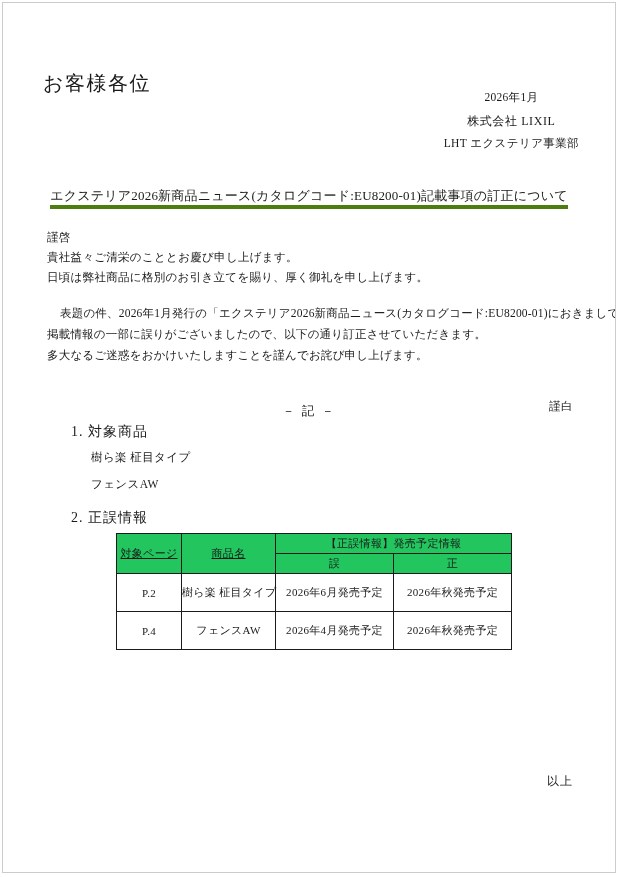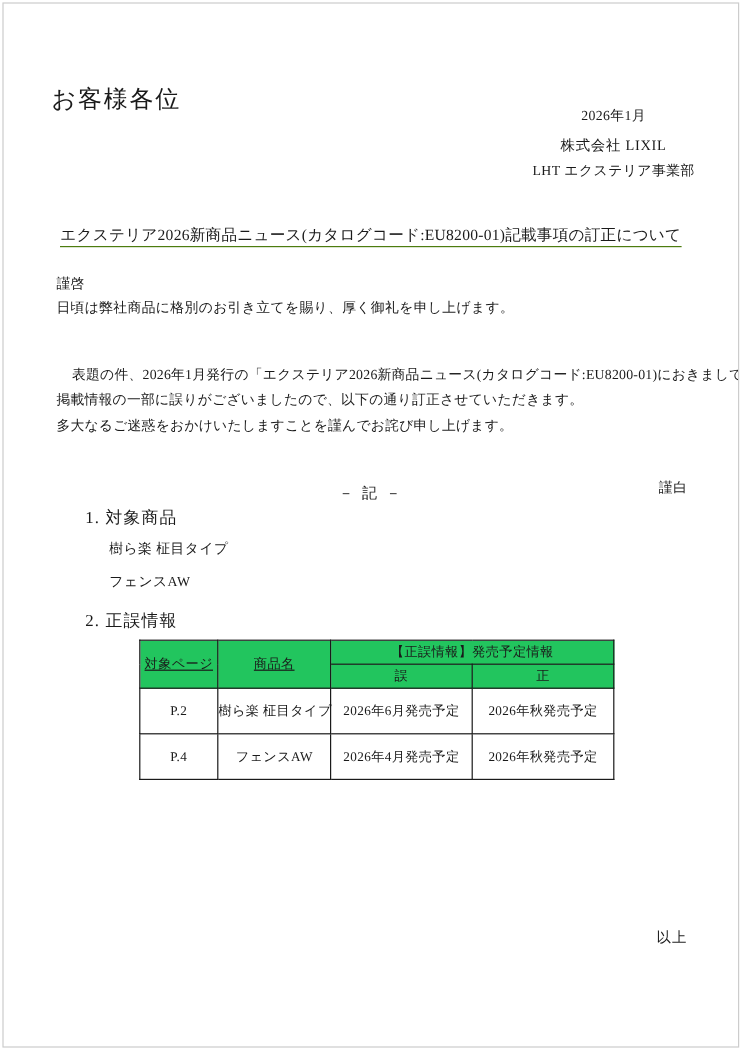--- a/index.html
+++ b/index.html
@@ -66,21 +66,21 @@
     position: absolute;
     left: 0;
     top: 184px;
     width: 612px;
     text-align: center;
     font-size: 13px;
     letter-spacing: 0.2px;
     white-space: nowrap;
   }
   .doc-title span {
-    border-bottom: 1px solid #4d7c0f;
+    border-bottom: 4px solid #4d7c0f;
     padding-bottom: 2px;
   }
 
   
   .salutation {
     position: absolute;
     left: 44px;
     top: 224px;
     font-size: 11.5px;
     line-height: 20px;
@@ -195,20 +195,21 @@
       <div class="issuer-line company">株式会社 LIXIL</div>
       <div class="issuer-line dept">LHT エクステリア事業部</div>
     </div>
 
     <div class="doc-title">
       <span>エクステリア2026新商品ニュース(カタログコード:EU8200-01)記載事項の訂正について</span>
     </div>
 
     <div class="salutation">
       <div>謹啓</div>
+      <div>貴社益々ご清栄のこととお慶び申し上げます。</div>
       <div>日頃は弊社商品に格別のお引き立てを賜り、厚く御礼を申し上げます。</div>
     </div>
 
     <div class="body-para">
       <div class="indent">表題の件、2026年1月発行の「エクステリア2026新商品ニュース(カタログコード:EU8200-01)におきまして、</div>
       <div>掲載情報の一部に誤りがございましたので、以下の通り訂正させていただきます。</div>
       <div>多大なるご迷惑をおかけいたしますことを謹んでお詫び申し上げます。</div>
     </div>
 
     <div class="closing">謹白</div>

